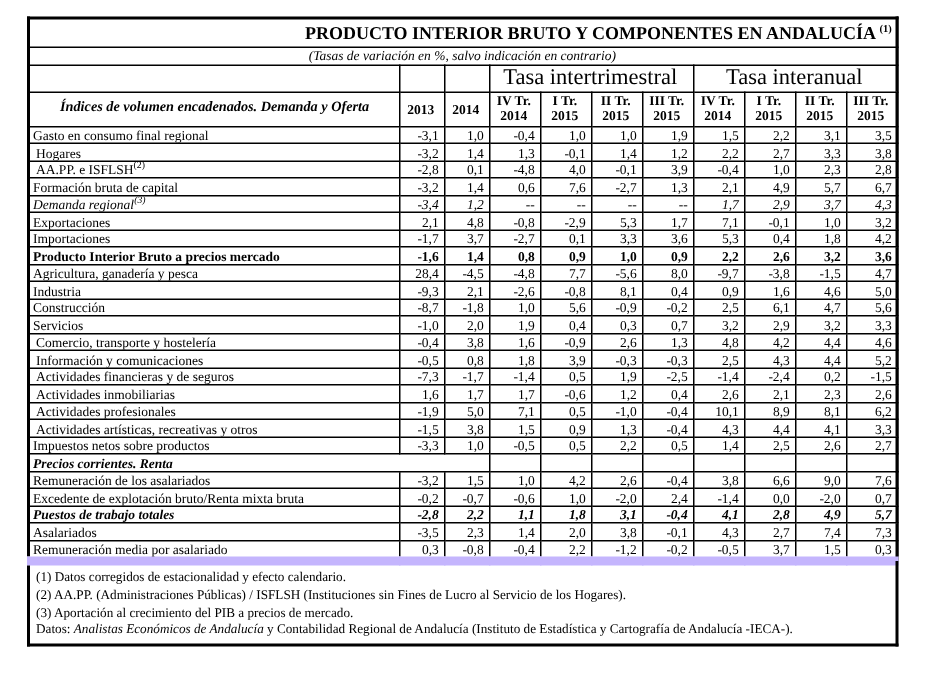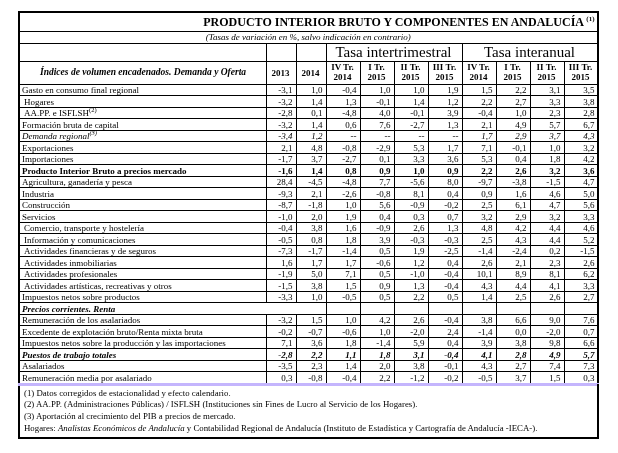--- a/index.html
+++ b/index.html
@@ -14,21 +14,21 @@
   tr.colhead-row th { font-weight:bold; text-align:center; font-size:9px; vertical-align:middle; }
   tr.colhead-row th.label-head { font-style:italic; text-align:left; font-size:9.5px;padding-left:20px; }
   th.q { white-space:pre-line; line-height:1.1; height:22px; }
   td.val { text-align:right; }
   td.label { text-align:left; }
   td.label.ind { padding-left:4px; }
   tr.bold { font-weight:bold; }
   tr.italic { font-style:italic; }
   tr.bolditalic { font-weight:bold; font-style:italic; }
   sup { font-size:6.5px; vertical-align:super; line-height:0; }
-  tfoot td.fnotes { border-left:none; border-right:none; border-bottom:none; border-top:3px solid #c4b5fd;
+  tfoot td.fnotes { border-left:none; border-right:none; border-bottom:none; border-top:6px solid #c4b5fd;
                     white-space:normal; height:auto; padding:2px 4px 3px 4px; font-size:8.8px; text-align:left; }
   .fnotes div { line-height:1.32; }
   .fnotes i { font-style:italic; }
 </style>
 </head>
 <body>
 
 <div class="page">
   <table class="main">
     <colgroup>
@@ -359,33 +359,20 @@
           <td class="val">-0,7</td>
           <td class="val">-0,6</td>
           <td class="val">1,0</td>
           <td class="val">-2,0</td>
           <td class="val">2,4</td>
           <td class="val">-1,4</td>
           <td class="val">0,0</td>
           <td class="val">-2,0</td>
           <td class="val">0,7</td>
         </tr>
-        <tr class="normal">
-          <td class="label"><span>Impuestos netos sobre la producción y las importaciones</span></td>
-          <td class="val">7,1</td>
-          <td class="val">3,6</td>
-          <td class="val">1,8</td>
-          <td class="val">-1,4</td>
-          <td class="val">5,9</td>
-          <td class="val">0,4</td>
-          <td class="val">3,9</td>
-          <td class="val">3,8</td>
-          <td class="val">9,8</td>
-          <td class="val">6,6</td>
-        </tr>
         <tr class="bolditalic">
           <td class="label"><span>Puestos de trabajo totales</span></td>
           <td class="val">-2,8</td>
           <td class="val">2,2</td>
           <td class="val">1,1</td>
           <td class="val">1,8</td>
           <td class="val">3,1</td>
           <td class="val">-0,4</td>
           <td class="val">4,1</td>
           <td class="val">2,8</td>
@@ -418,18 +405,18 @@
           <td class="val">1,5</td>
           <td class="val">0,3</td>
         </tr>
       </tbody>
     <tfoot>
       <tr>
         <td colspan="11" class="fnotes">
           <div>(1) Datos corregidos de estacionalidad y efecto calendario.</div>
           <div>(2) AA.PP. (Administraciones Públicas) / ISFLSH (Instituciones sin Fines de Lucro al Servicio de los Hogares).</div>
           <div>(3) Aportación al crecimiento del PIB a precios de mercado.</div>
-          <div><span>Hogares: </span><i>Analistas Económicos de Andalucía</i><span> y Contabilidad Regional de Andalucía (Instituto de Estadística y Cartografía de Andalucía -IECA-).</span></div>
+          <div><span>Datos: </span><i>Analistas Económicos de Andalucía</i><span> y Contabilidad Regional de Andalucía (Instituto de Estadística y Cartografía de Andalucía -IECA-).</span></div>
         </td>
       </tr>
     </tfoot>
   </table>
 </div>
 
 </body></html>

